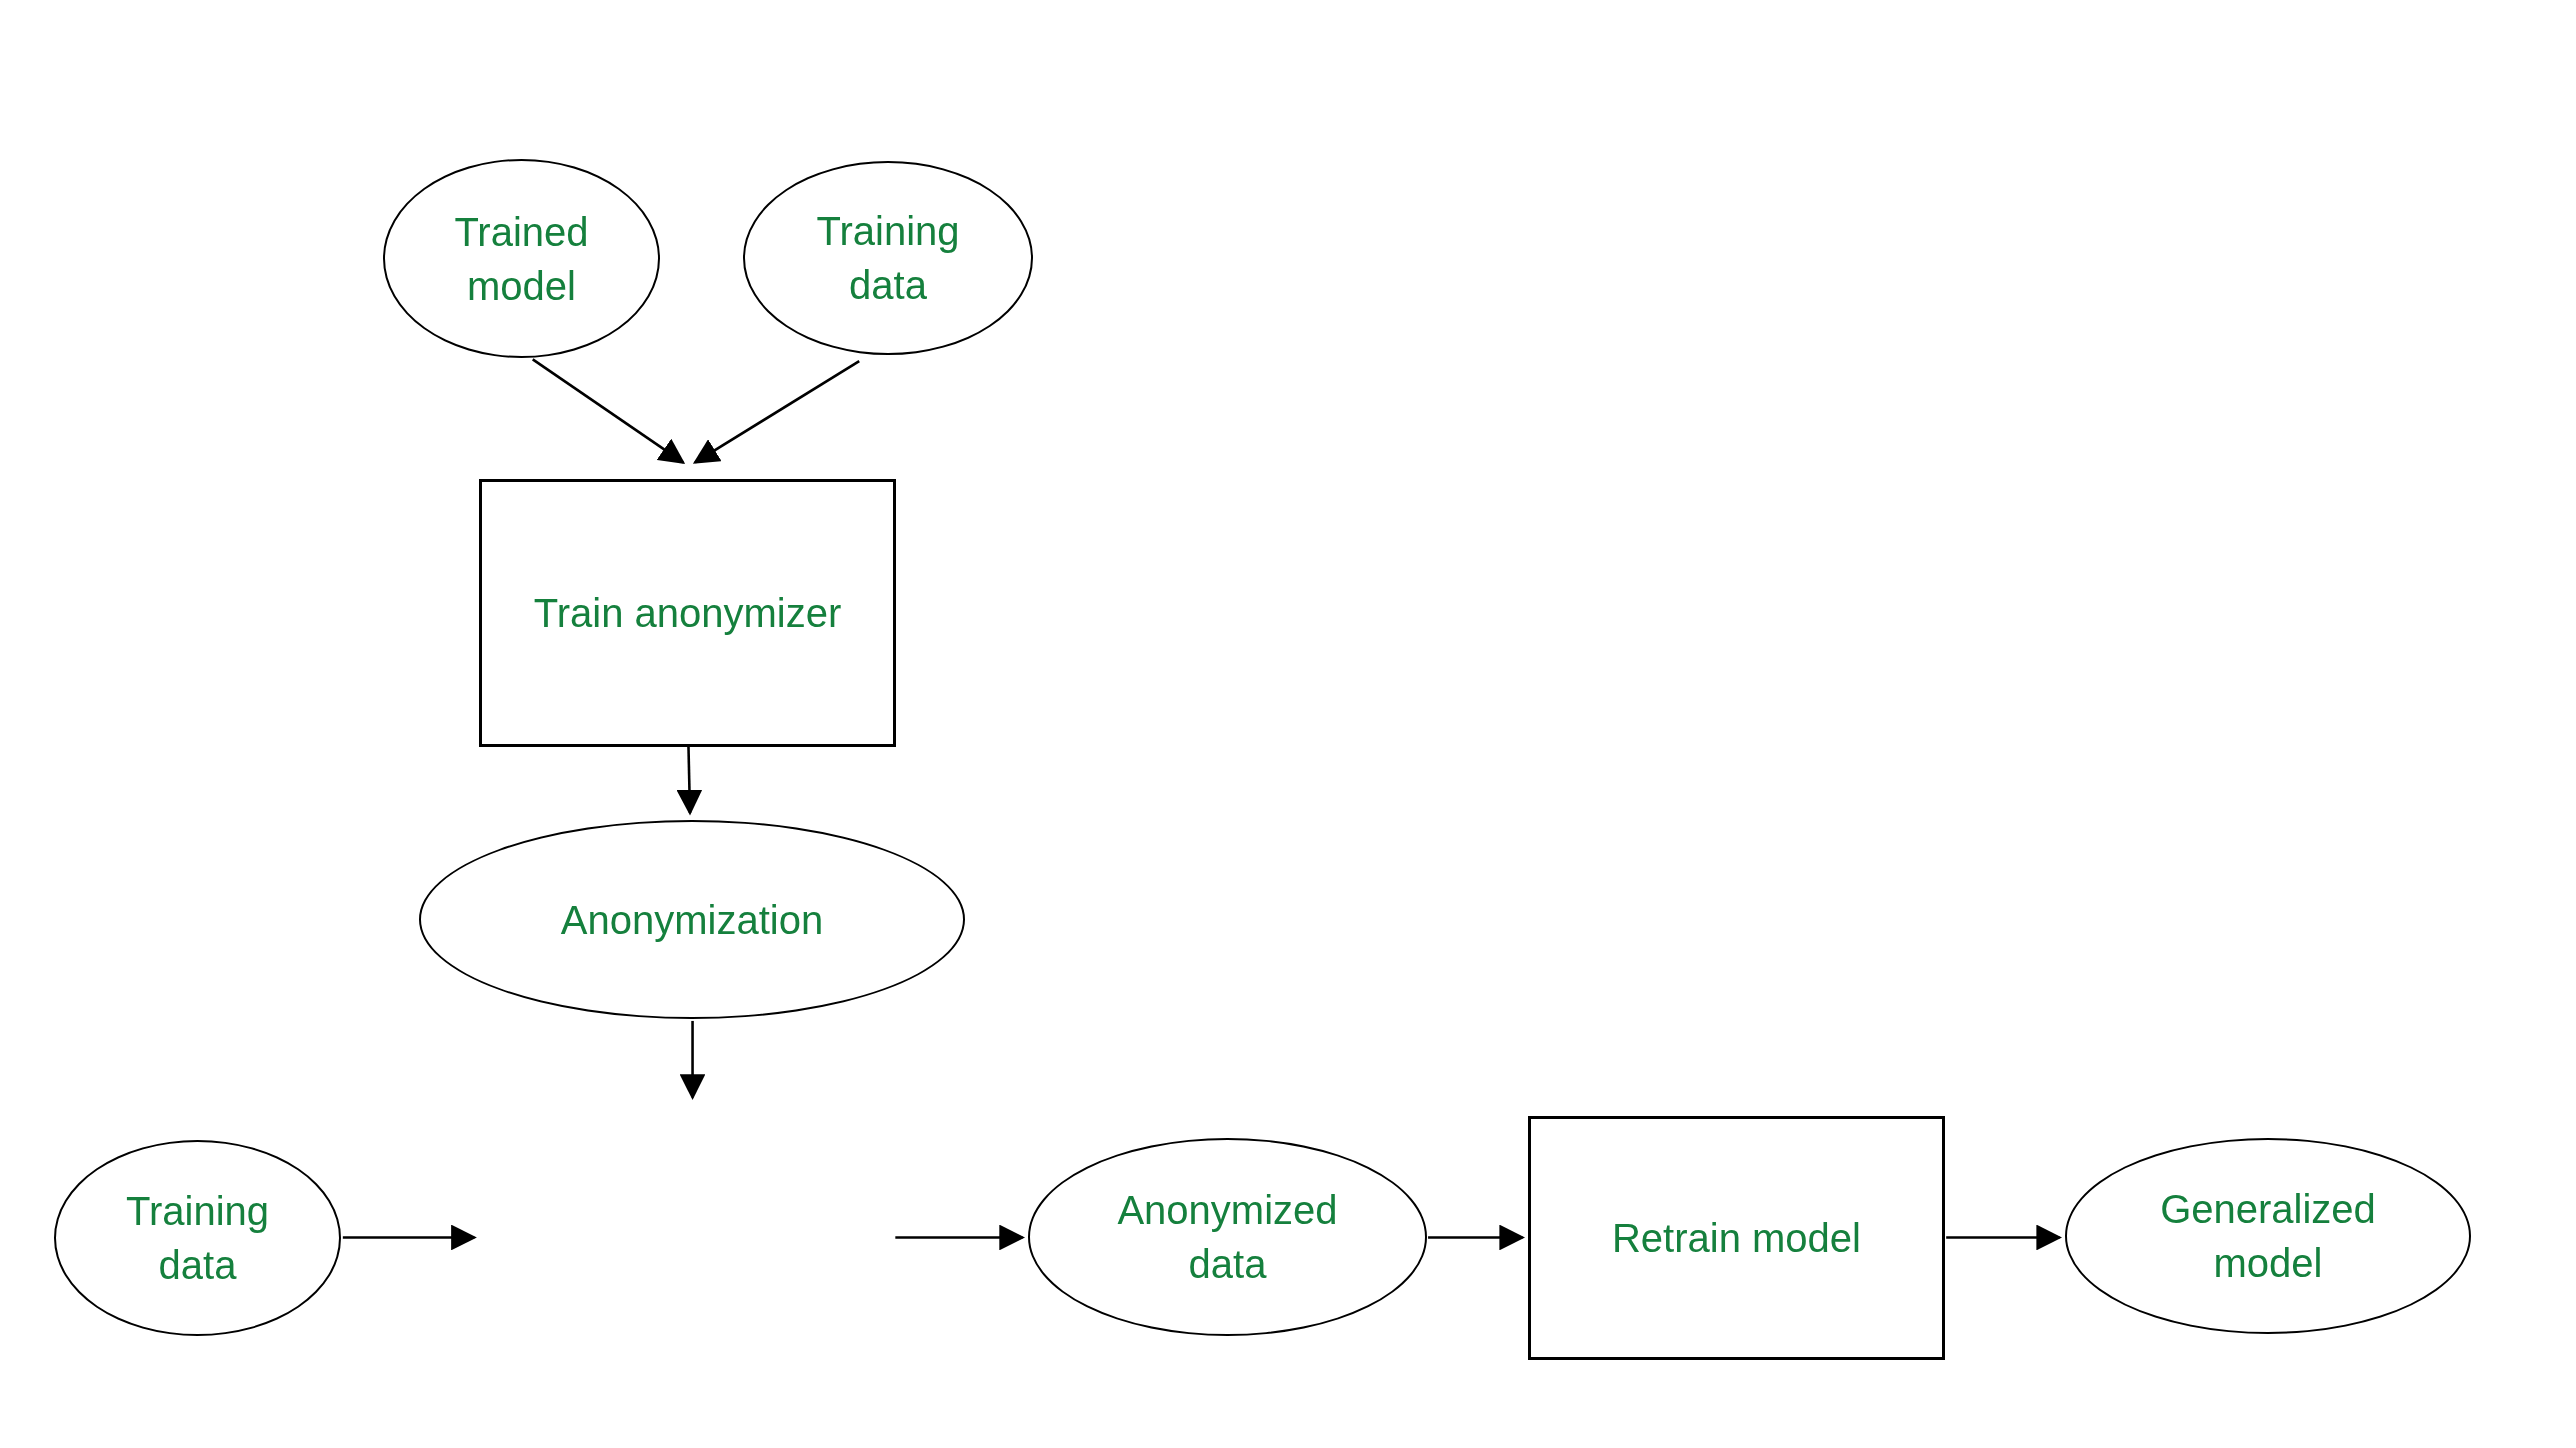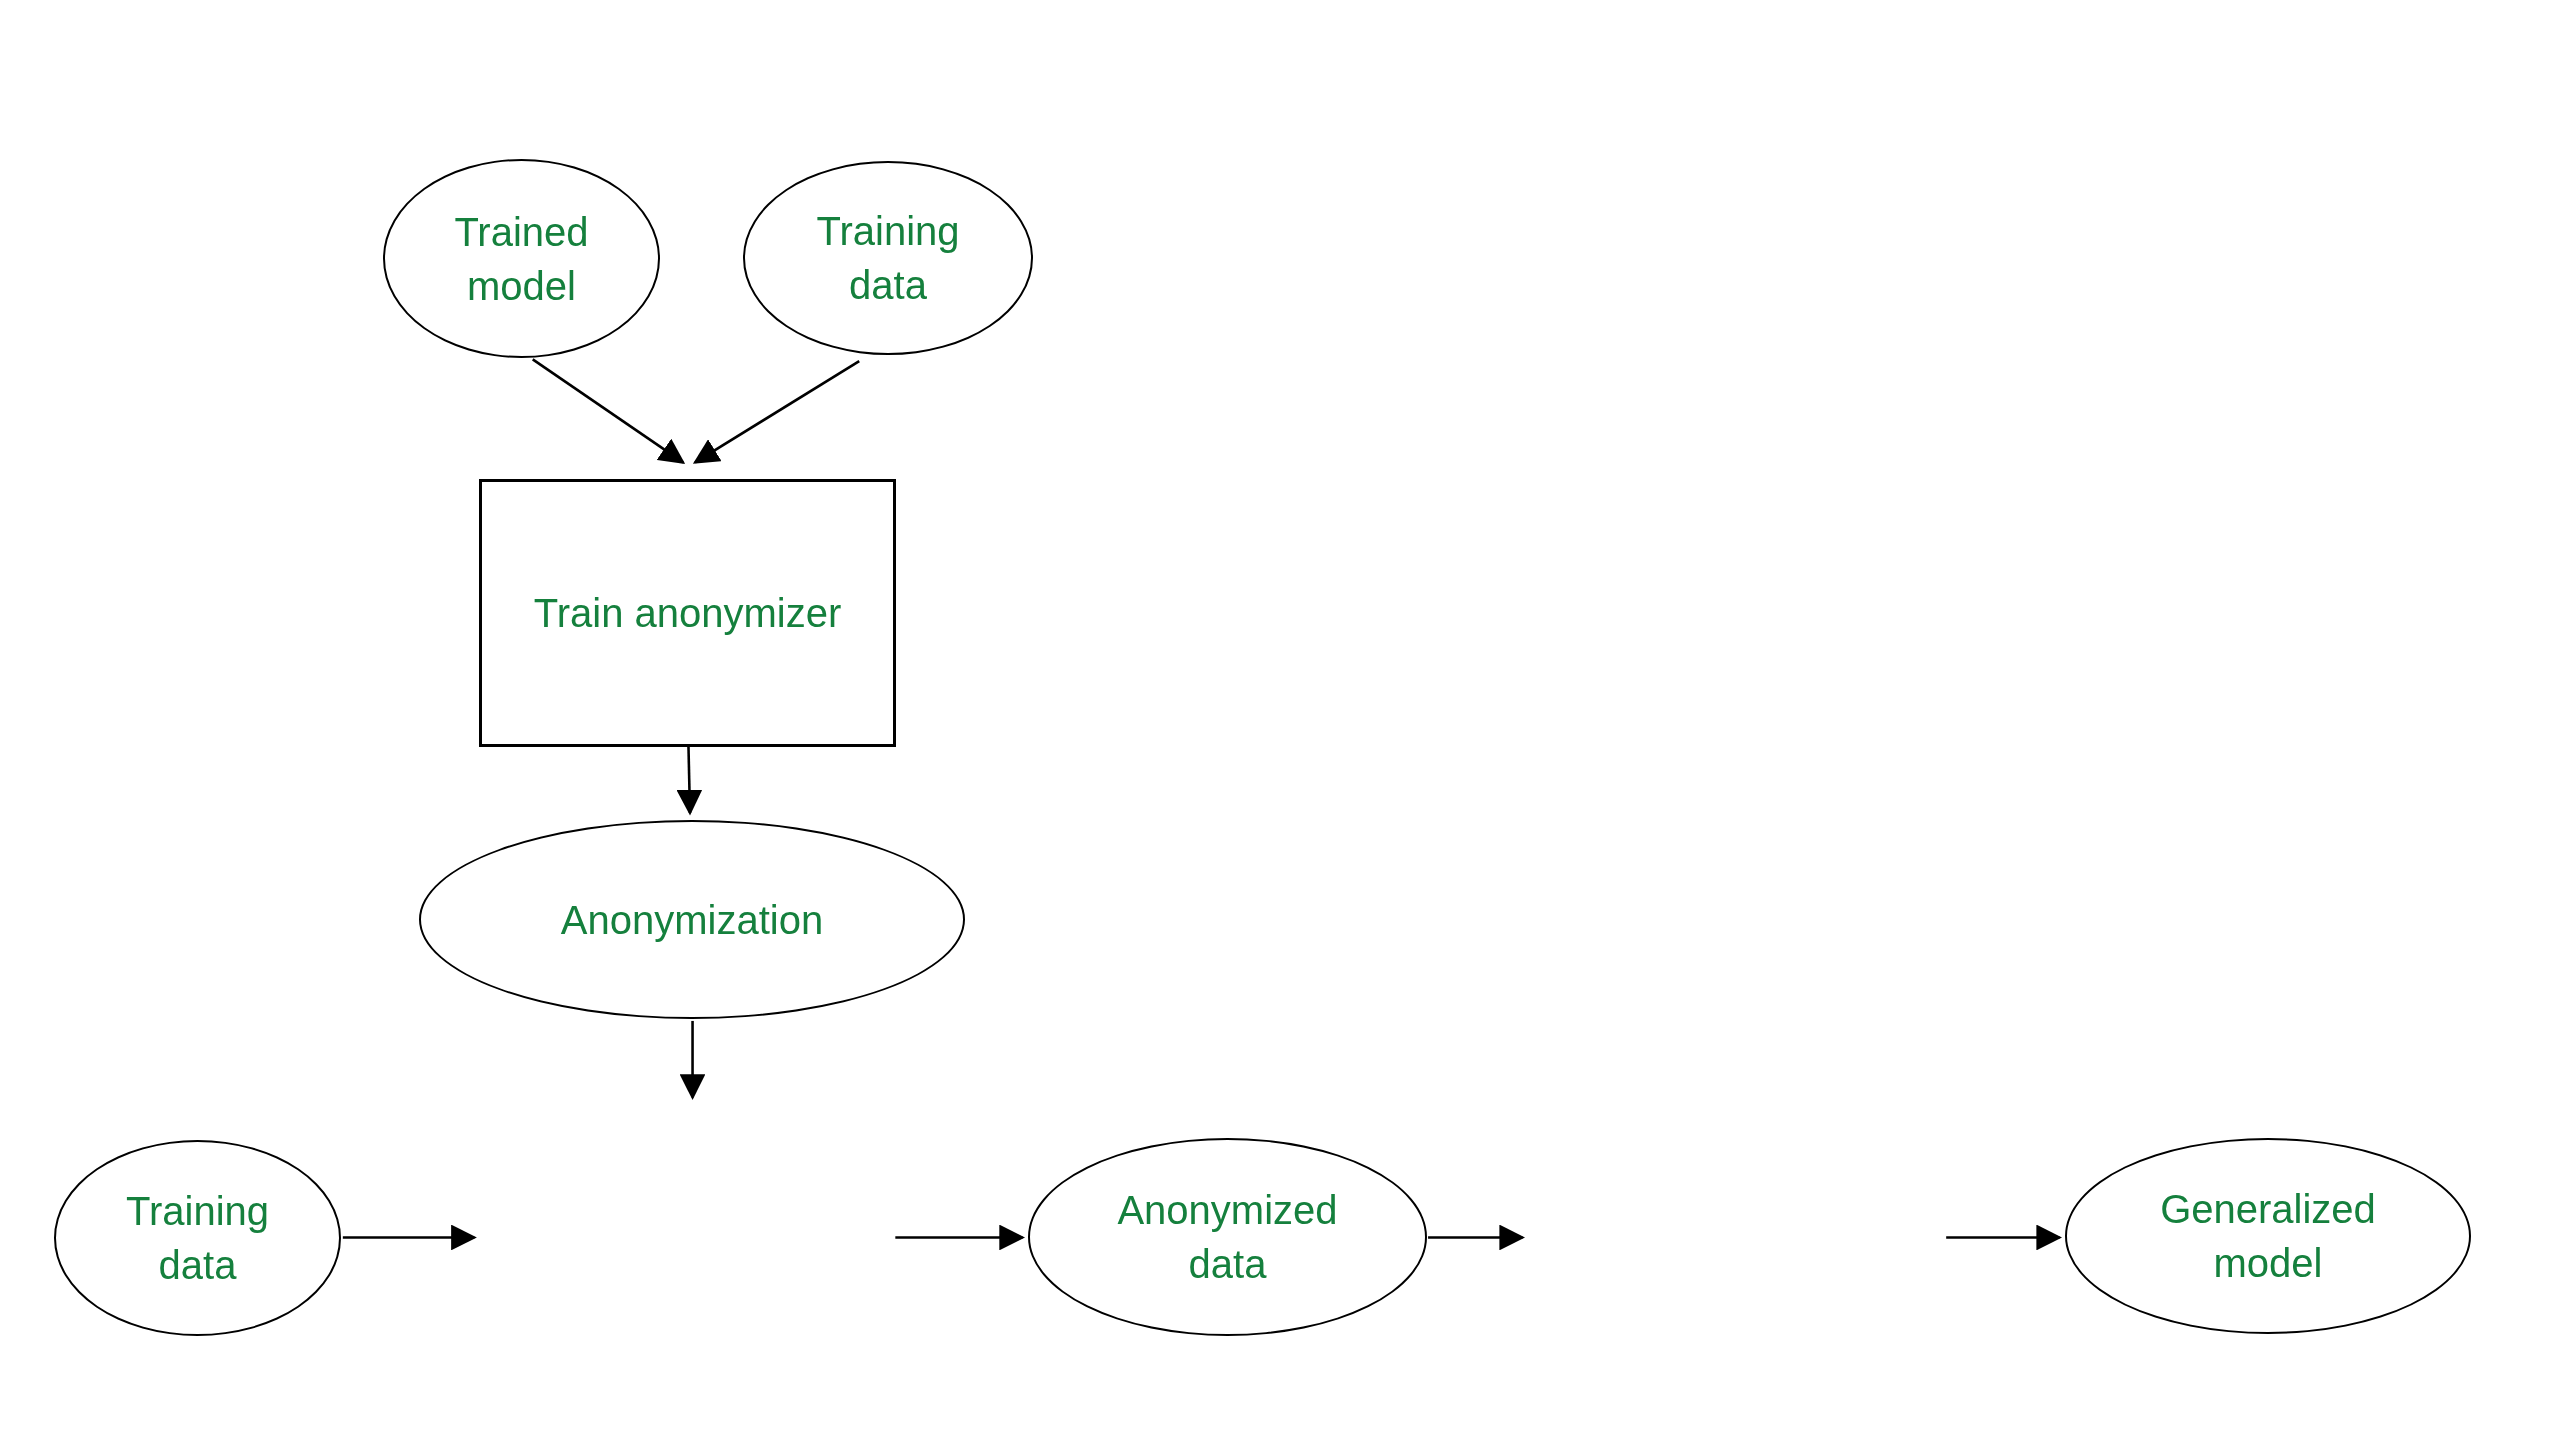--- a/index.html
+++ b/index.html
@@ -105,20 +105,24 @@
   <div id="n-training-data-bottom" class="node ellipse">
     <span>Training</span>
     <span>data</span>
   </div>
 
   <div id="n-generalized-data" class="node ellipse">
     <span>Anonymized</span>
     <span>data</span>
   </div>
 
+  <div id="n-retrain-model" class="node rect">
+    <span>Retrain model</span>
+
+  </div>
 
   <div id="n-anonymized-model" class="node ellipse">
     <span>Generalized</span>
     <span>model</span>
   </div>
 
 </div>
 
 
 </body></html>

